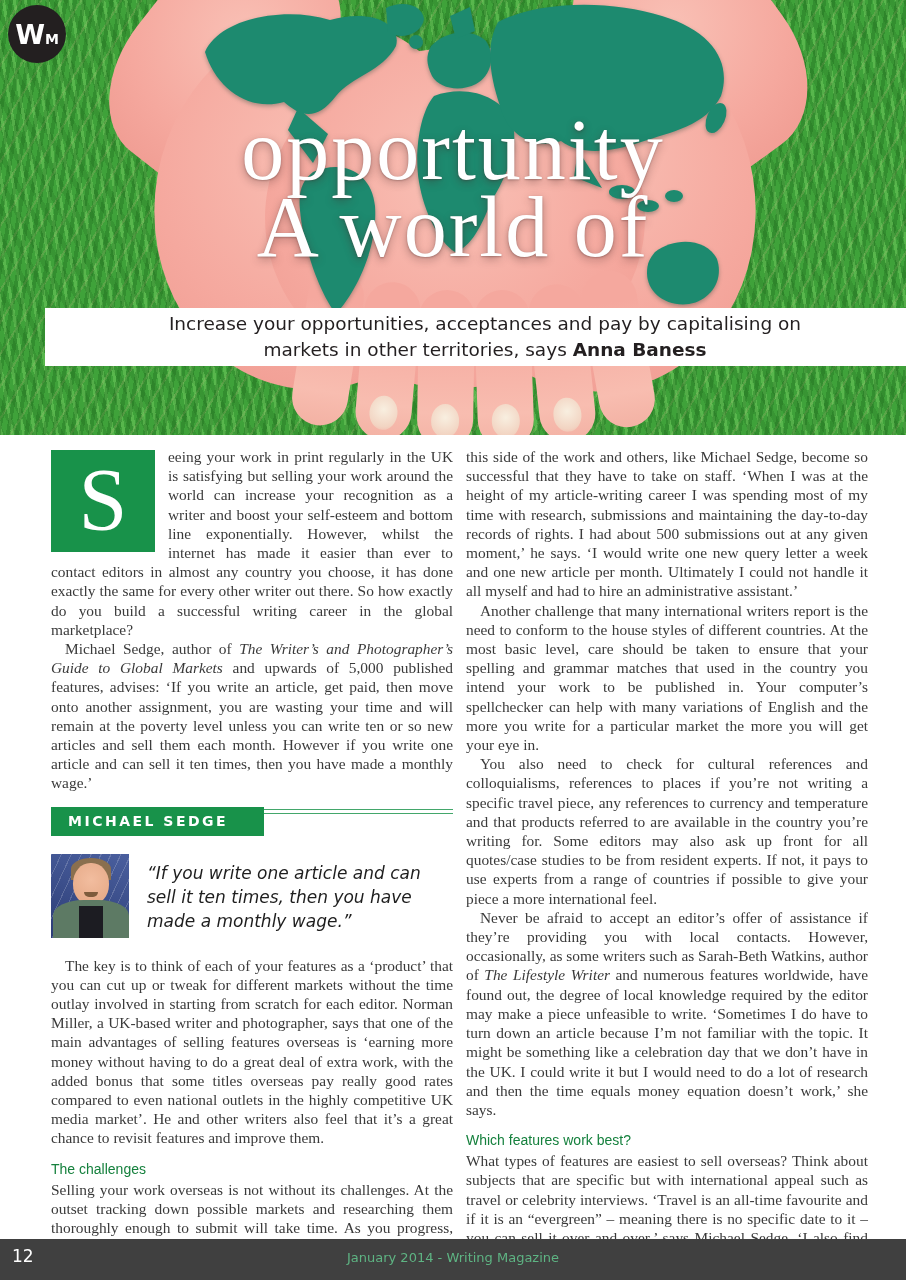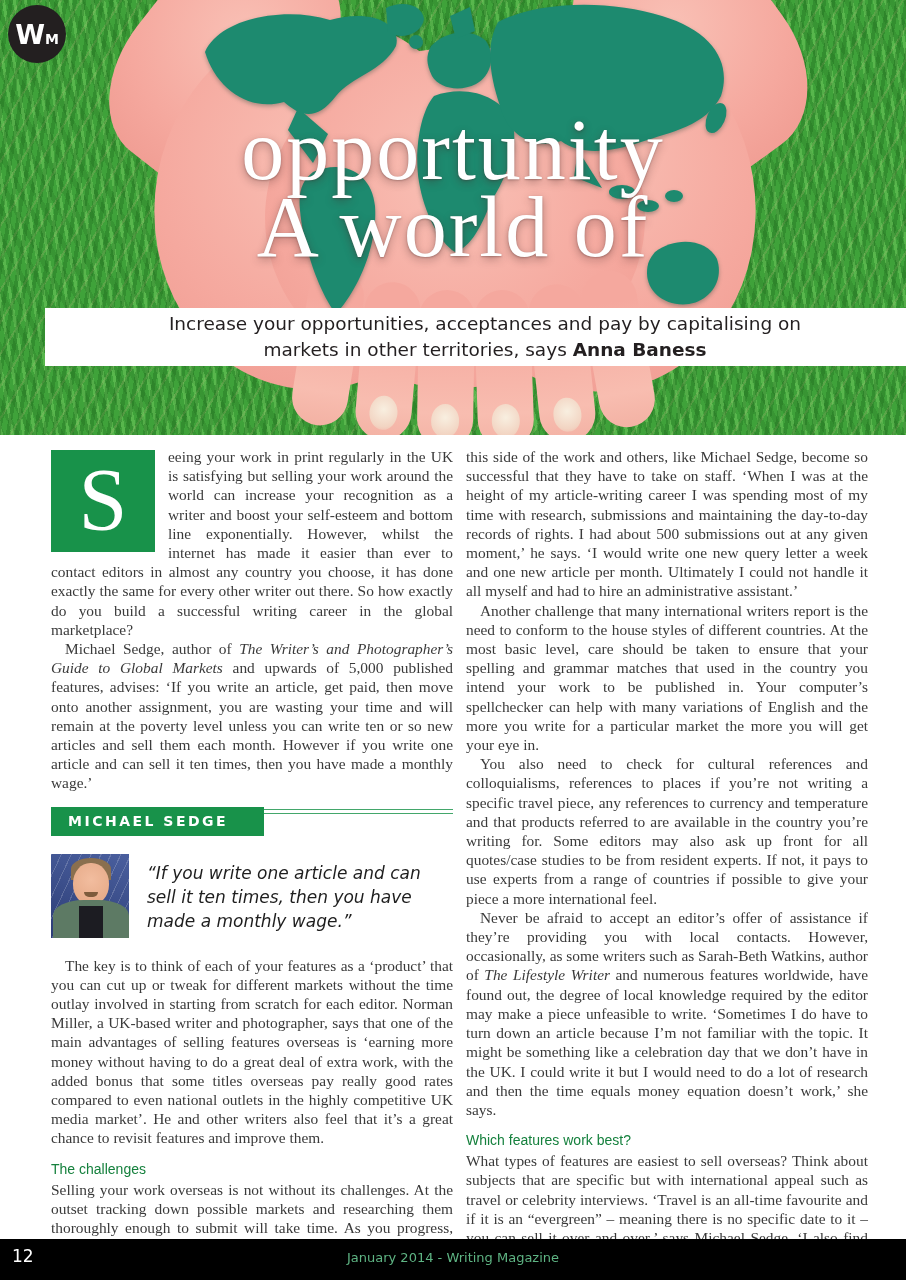--- a/index.html
+++ b/index.html
@@ -83,21 +83,21 @@
   .sedge-photo .hair{position:absolute;left:20px;top:4px;width:40px;height:22px;border-radius:50% 50% 0 0;background:#8a6f4e;}
   .sedge-photo .face{position:absolute;left:22px;top:9px;width:36px;height:42px;border-radius:48%;background:#eb b;
     background:radial-gradient(circle at 50% 40%, #f2bd9f, #e3a582);}
   .sedge-photo .must{position:absolute;left:33px;top:38px;width:14px;height:5px;border-radius:0 0 6px 6px;background:#7d5b3c;}
   .sedge-photo .jacket{position:absolute;left:2px;top:46px;width:76px;height:38px;border-radius:40% 40% 0 0;background:#5d7a64;}
   .sedge-photo .shirt{position:absolute;left:28px;top:52px;width:24px;height:32px;background:#1c1c22;}
   .pull-quote{font-family:"DejaVu Sans",sans-serif;font-style:italic;font-size:17px;
     line-height:24px;color:#1e1e1e;max-width:306px;padding-top:3px;}
 
   
-  .footer{position:absolute;left:0;bottom:0;width:906px;height:41px;background:#000000;}
+  .footer{position:absolute;left:0;bottom:0;width:906px;height:41px;background:#404040;}
   .footer .pnum{position:absolute;left:12px;top:7px;color:#ffffff;
     font-family:"DejaVu Sans",sans-serif;font-size:17px;}
   .footer .issue{position:absolute;left:0;top:11px;width:100%;text-align:center;color:#5eb483;
     font-family:"DejaVu Sans",sans-serif;font-size:13px;}
 </style>
 </head>
 <body>
 
 <div class="hero">
   <div class="hands">

